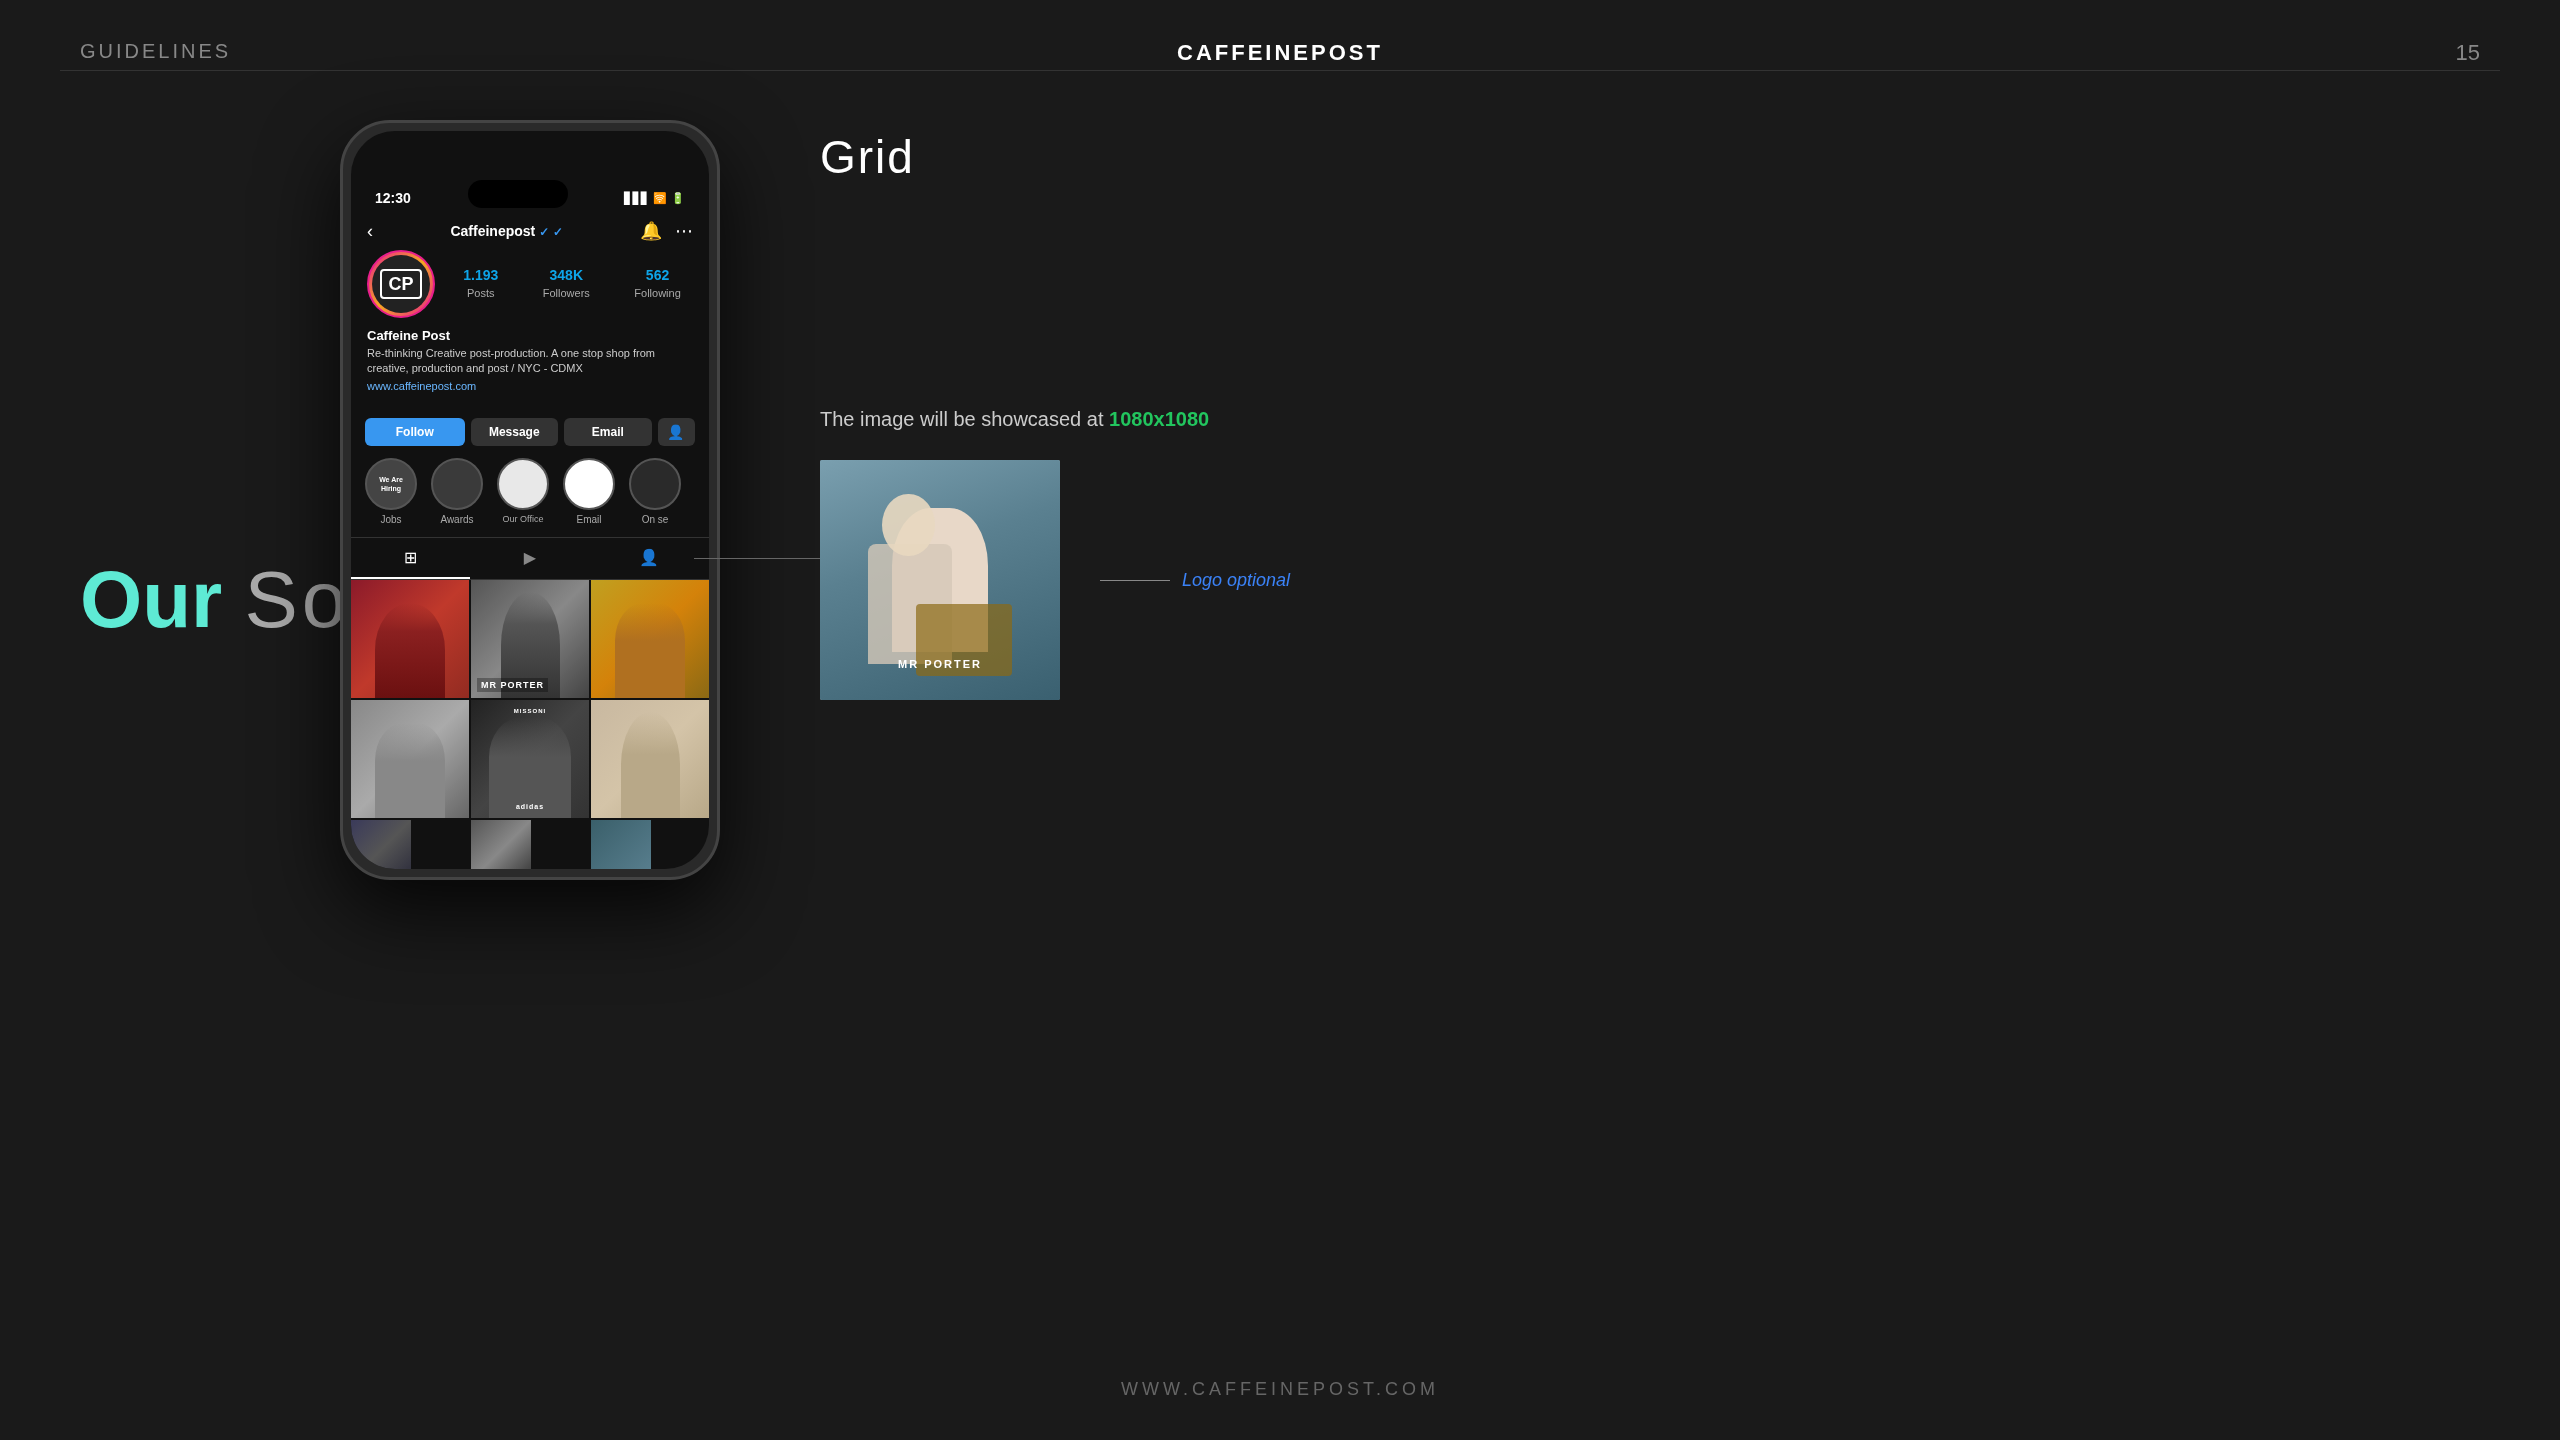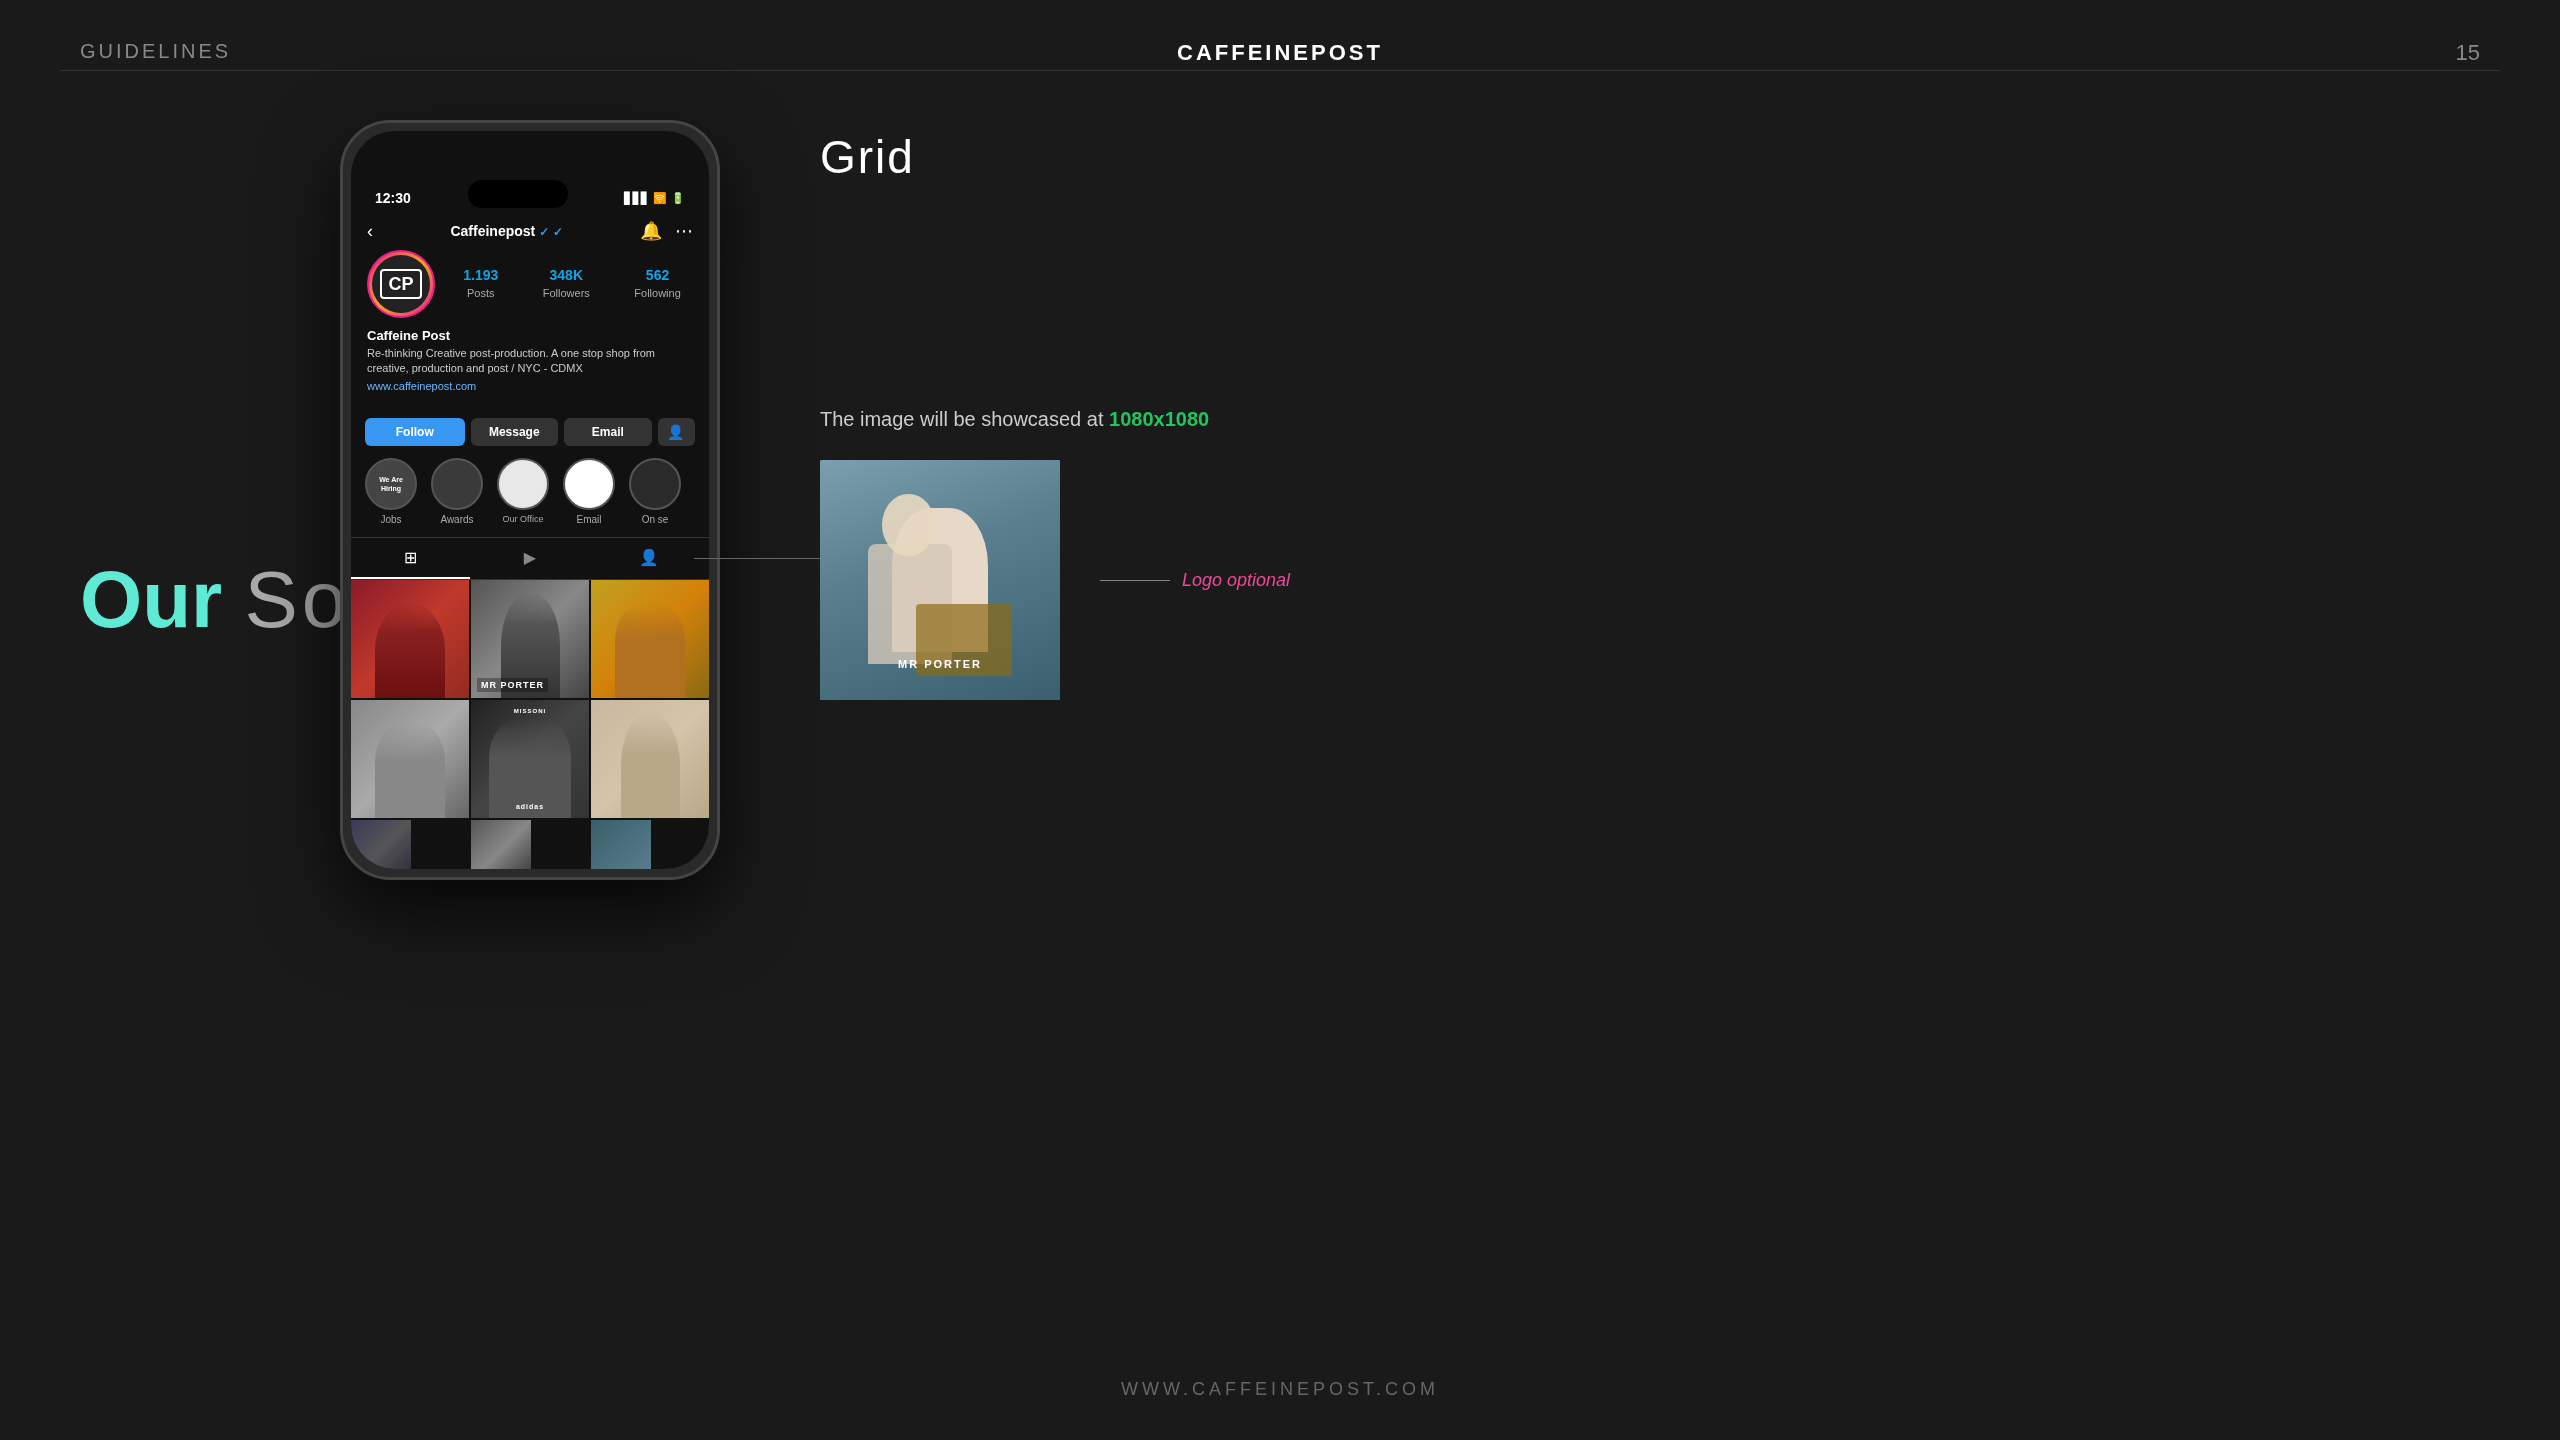--- a/index.html
+++ b/index.html
@@ -433,21 +433,21 @@
       font-size: 14px;
       font-weight: 800;
       color: #fff;
       letter-spacing: 3px;
       z-index: 10;
     }
 
     .logo-optional-text {
       font-style: italic;
       font-size: 18px;
-      color: #ec4899;
+      color: #3b82f6;
     }
 
     
     .grid-person-1 {
       position: absolute;
       bottom: 0;
       left: 20%;
       width: 60%;
       height: 80%;
       background: linear-gradient(180deg, transparent 0%, #8b2020 30%, #6b1010 100%);

